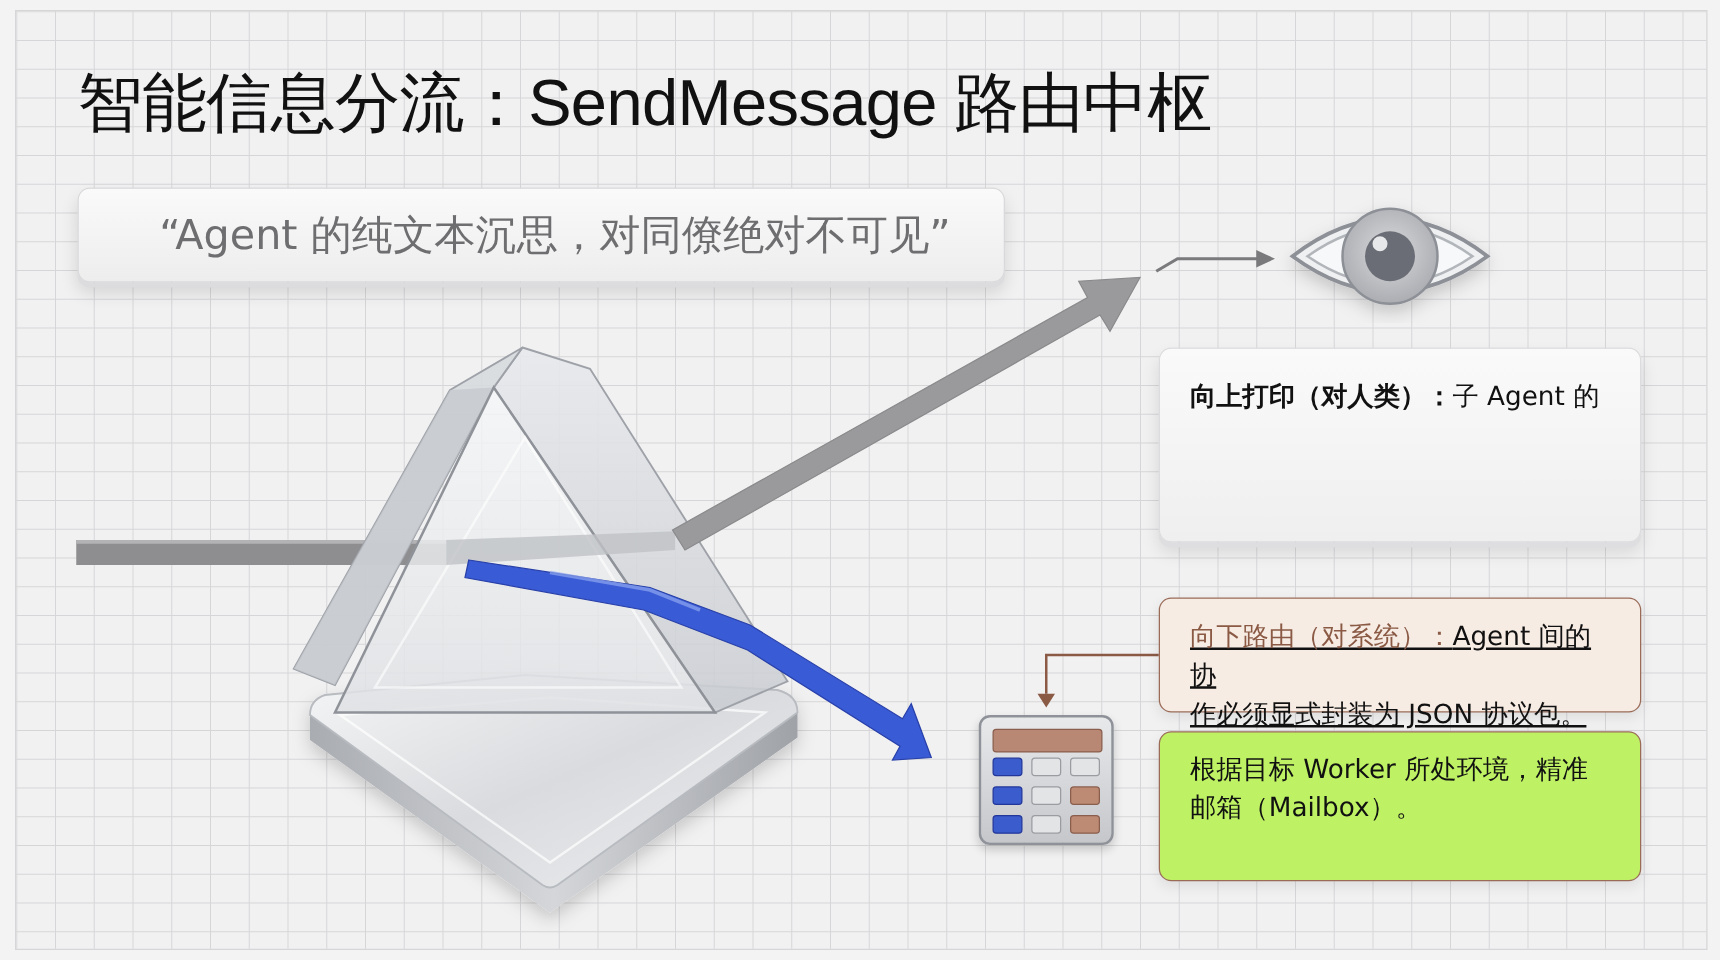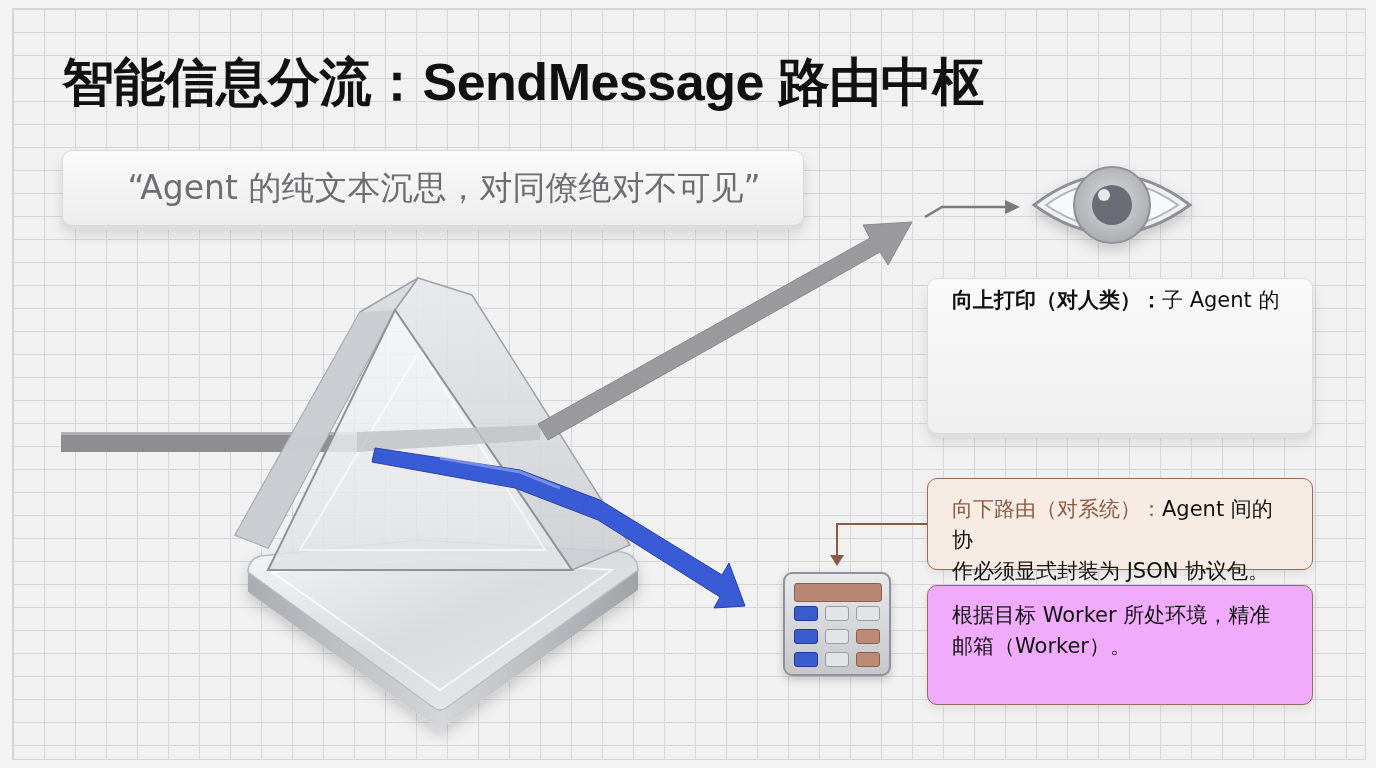--- a/index.html
+++ b/index.html
@@ -14,21 +14,21 @@
     background-color: #f1f1f2;
     background-image:
       linear-gradient(to right, #d6d6d8 1px, transparent 1px),
       linear-gradient(to bottom, #d6d6d8 1px, transparent 1px);
     background-size: 31px 23px;
     border: 1px solid #d6d6d8;
   }
   .title {
     position: absolute; left: 62px; top: 48px;
     font-family: "Liberation Sans", "DejaVu Sans", sans-serif;
-    font-weight: bold; font-size: 52px; color: #111;
+    font-weight: normal; font-size: 52px; color: #111;
     letter-spacing: -0.5px; white-space: nowrap;
   }
   .quote-box {
     position: absolute; left: 62px; top: 150px; width: 742px; height: 76px;
     background: linear-gradient(#fafafa, #ededee);
     border: 1px solid #d9d9db; border-radius: 10px;
     box-shadow: 0 4px 0 #dcdcde, 0 8px 14px rgba(0,0,0,0.12);
     display: flex; align-items: center; padding-left: 22px; box-sizing: border-box; justify-content: center;
   }
   .quote-text {
@@ -37,33 +37,34 @@
   }
   .card {
     position: absolute; box-sizing: border-box; border-radius: 10px;
     padding: 0 24px; font-size: 21px; line-height: 31px; color: #111;
   }
   .card-human {
     left: 927px; top: 278px; width: 386px; height: 156px;
     background: linear-gradient(#fafafa, #efeff0);
     border: 1px solid #dcdcde;
     box-shadow: 0 4px 0 #dedee0, 0 8px 14px rgba(0,0,0,0.10);
-    padding-top: 6px;
+    padding-top: 23px;
   }
   .card-human .lead { font-weight: bold; }
   .card-system {
     left: 927px; top: 478px; width: 386px; height: 92px;
     background: #f7ece4; border: 1.5px solid #9a6c58;
     box-shadow: 0 4px 10px rgba(0,0,0,0.08);
     padding-top: 15px;
+    text-decoration: underline;
   }
   .card-system .lead { color: #8a5a45; }
   .card-worker {
     left: 927px; top: 585px; width: 386px; height: 120px;
-    background: #f0abfc; border: 1.5px solid #9a6c58;
+    background: #bef264; border: 1.5px solid #9a6c58;
     box-shadow: 0 4px 10px rgba(0,0,0,0.08);
     padding-top: 14px;
   }
   svg.art { position: absolute; left: 0; top: 0; }
   .calc {
     position: absolute; left: 783px; top: 572px; width: 108px; height: 104px;
     border-radius: 9px; box-sizing: border-box;
     background: linear-gradient(#e8e9eb, #c5c7cb);
     border: 2px solid #8f9298;
     box-shadow: 0 4px 8px rgba(0,0,0,0.18);
@@ -189,14 +190,14 @@
   <div><span class="lead">向上打印（对人类）：</span><span>子 Agent 的</span></div>
 </div>
 
 <div class="card card-system">
   <div><span class="lead">向下路由（对系统）：</span><span>Agent 间的协</span></div>
   <div>作必须显式封装为 JSON 协议包。</div>
 </div>
 
 <div class="card card-worker">
   <div>根据目标 Worker 所处环境，精准</div>
-  <div>邮箱（Worker）。</div>
+  <div>邮箱（Mailbox）。</div>
 </div>
 
 </body></html>

